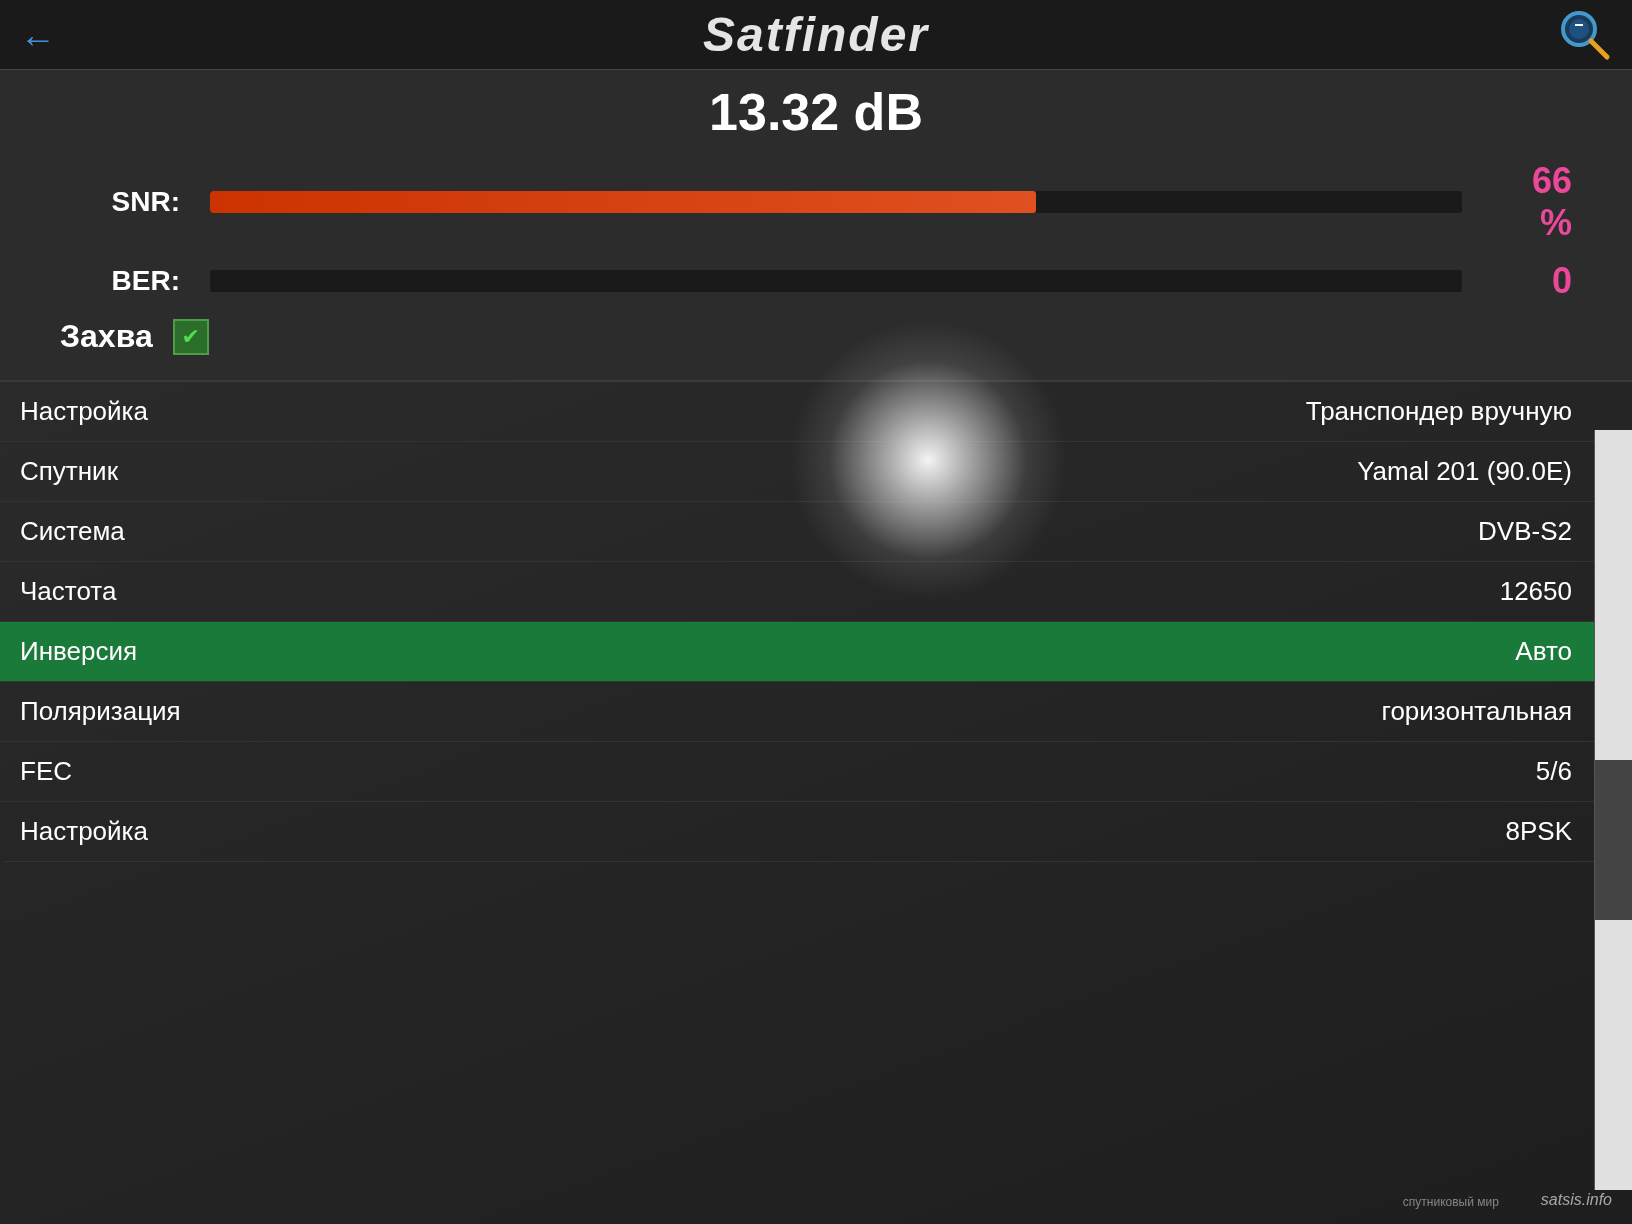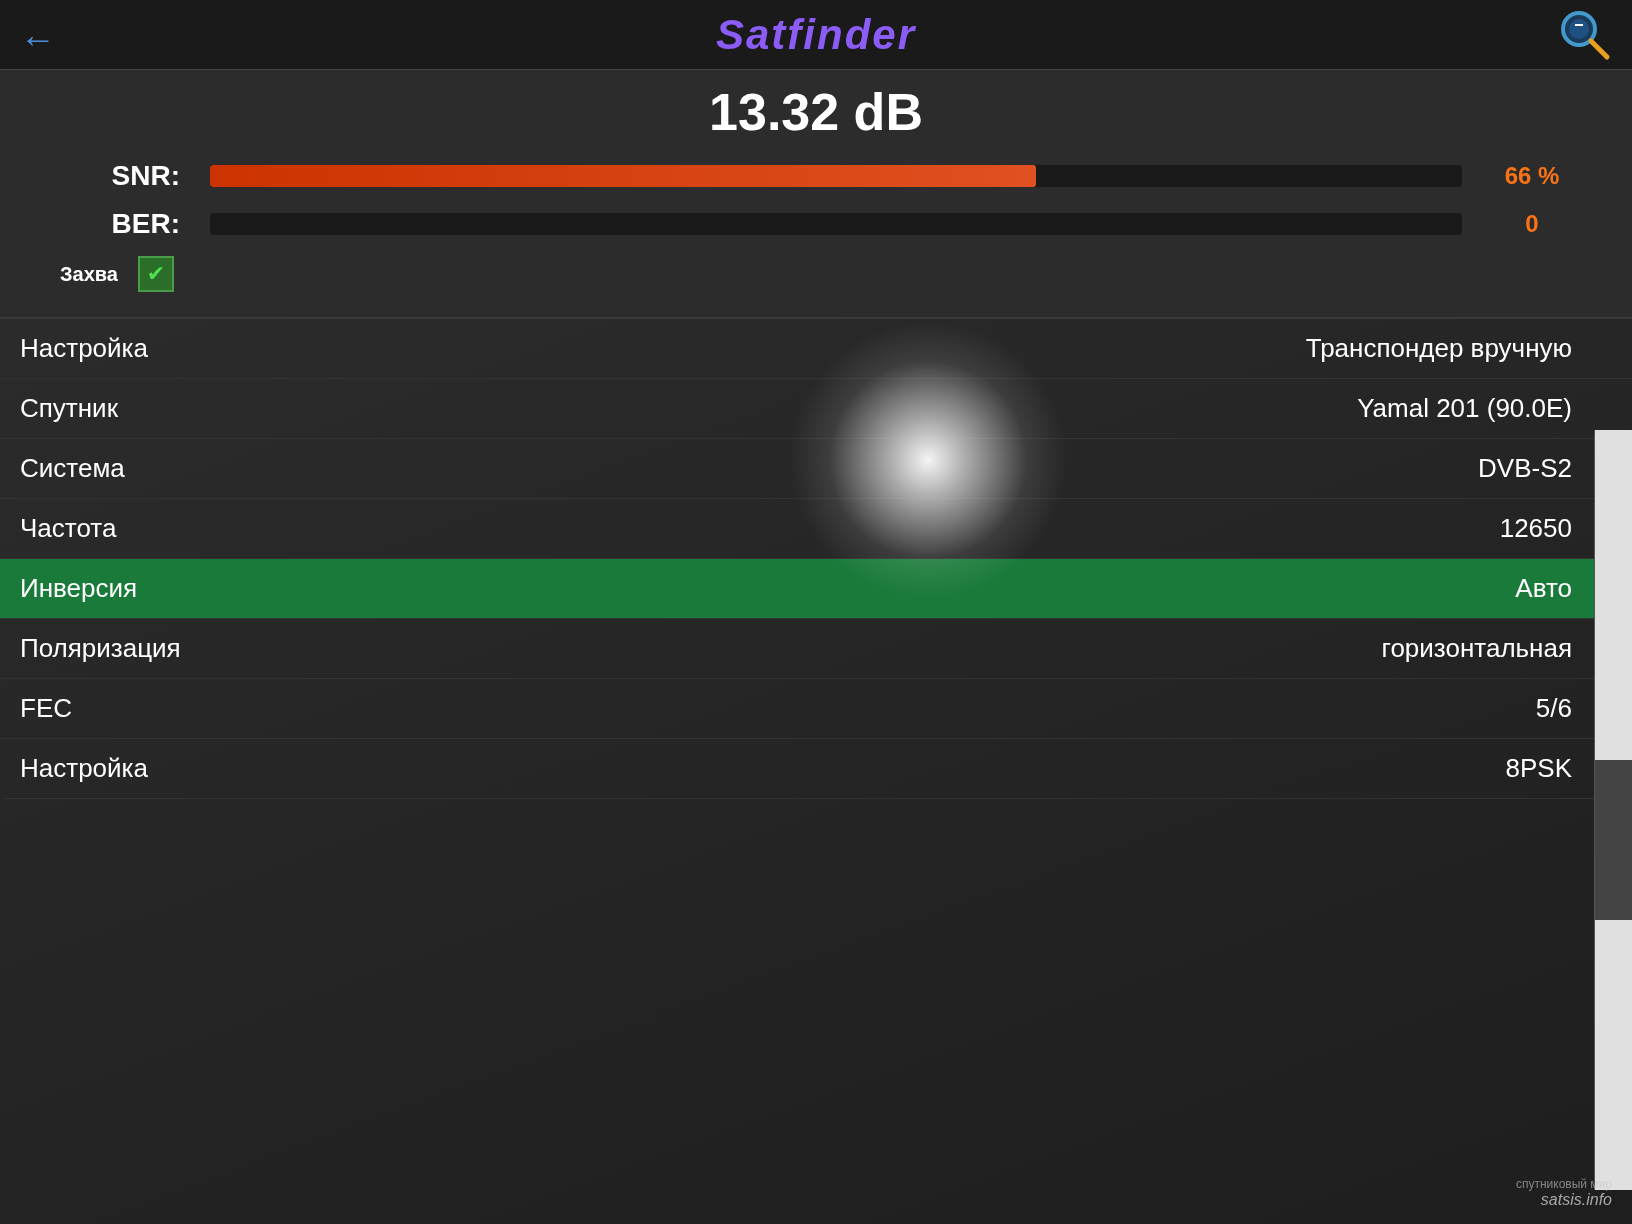--- a/index.html
+++ b/index.html
@@ -34,22 +34,22 @@
 
     .back-arrow {
       position: absolute;
       left: 20px;
       color: #4a90d9;
       font-size: 36px;
       cursor: pointer;
     }
 
     .app-title {
-      color: #8b5cf6;
-      font-size: 42px;
+      color: #e5e5e5;
+      font-size: 48px;
       font-weight: bold;
       font-style: italic;
       letter-spacing: 2px;
     }
 
     .search-icon-top {
       position: absolute;
       right: 20px;
       width: 55px;
       height: 55px;
@@ -103,36 +103,36 @@
     }
 
     .meter-fill-ber {
       height: 100%;
       background: #888;
       border-radius: 3px;
       width: 0%;
     }
 
     .meter-value {
-      color: #f97316;
-      font-size: 24px;
+      color: #ec4899;
+      font-size: 36px;
       font-weight: bold;
       width: 80px;
-      text-align: center;
+      text-align: right;
     }
 
     .lock-row {
       display: flex;
       align-items: center;
       margin-top: 8px;
     }
 
     .lock-label {
       color: white;
-      font-size: 20px;
+      font-size: 32px;
       font-weight: bold;
       margin-right: 20px;
     }
 
     .checkbox-icon {
       width: 36px;
       height: 36px;
       background: #2a6e2a;
       border: 2px solid #4a9e4a;
       display: flex;
@@ -210,21 +210,21 @@
       height: 160px;
       background: #444;
     }
 
     
     .watermark {
       position: absolute;
       bottom: 15px;
       right: 20px;
       display: flex;
-      flex-direction: column;
+      flex-direction: row;
       align-items: flex-end;
     }
 
     .watermark-line1 {
       color: rgba(200,200,200,0.6);
       font-size: 12px;
     }
 
     .watermark-line2 {
       color: rgba(200,200,200,0.8);

